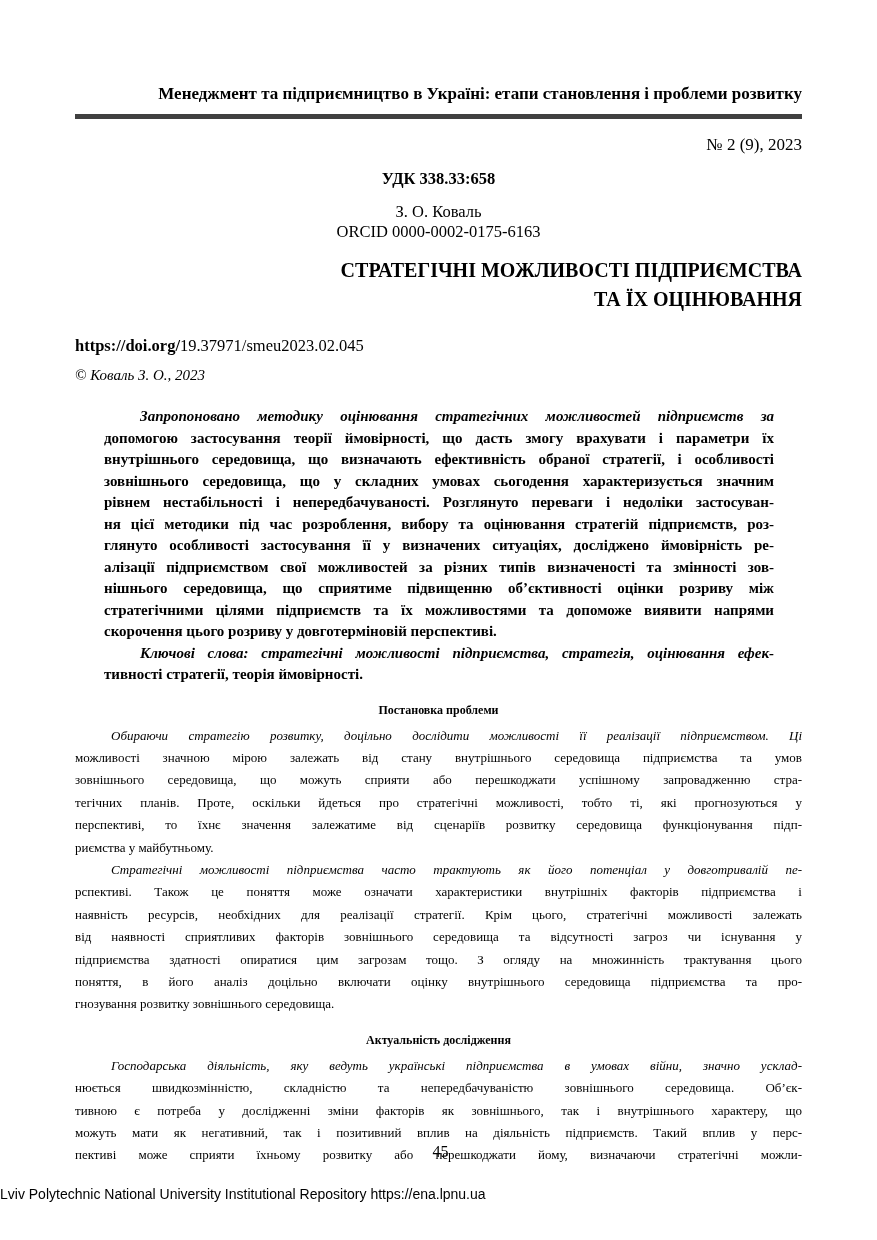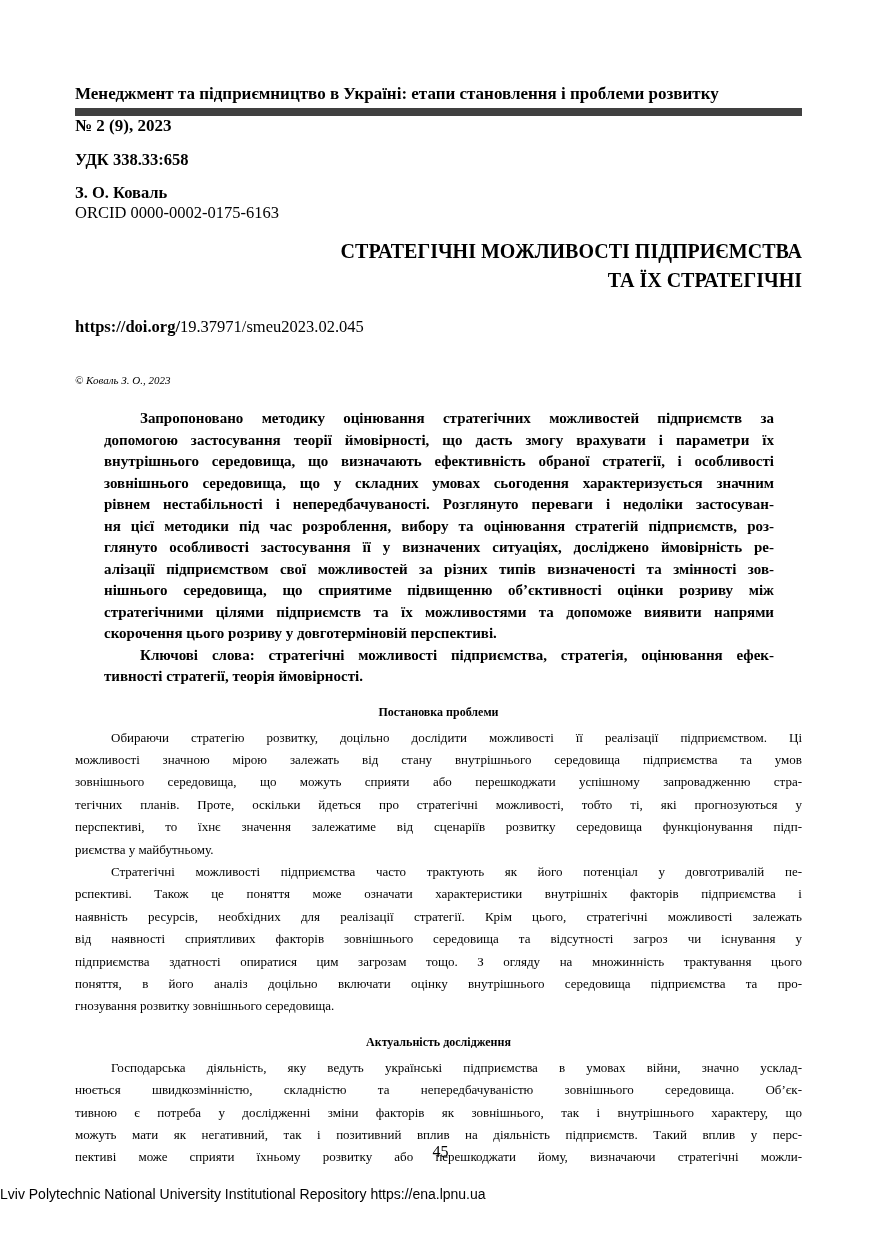--- a/index.html
+++ b/index.html
@@ -2,38 +2,38 @@
 <html><head>
 <meta charset="utf-8">
 <style>
   html,body{margin:0;padding:0;background:#e8e8e8;}
   .page{
     width:877px;height:1240px;margin:0 auto;background:#ffffff;color:#000;
     position:relative;box-sizing:border-box;padding:84px 75px 0 75px;
     font-family:"Liberation Serif",serif;overflow:hidden;
   }
   .journal-title{
-    font-weight:bold;font-size:17px;line-height:20px;text-align:left;
-    padding-bottom:4px;border-bottom:8px solid #404040;
+    font-weight:bold;font-size:17px;line-height:20px;text-align:right;
+    padding-bottom:10px;border-bottom:5px solid #404040;
   }
-  .issue{font-weight:bold;font-size:17px;line-height:20px;margin-top:0;}
-  .meta{text-align:left;font-size:16.5px;line-height:18px;margin-top:15px;}
+  .issue{font-weight:normal;font-size:17px;line-height:20px;margin-top:16px;text-align:right;}
+  .meta{text-align:center;font-size:16.5px;line-height:18px;margin-top:15px;}
   .meta .udc{font-weight:bold;}
-  .meta .author{font-weight:bold;margin-top:15px;}
+  .meta .author{font-weight:normal;margin-top:15px;}
   .meta .orcid{margin-top:2px;}
   .meta .affil{margin-top:1px;}
   .title{text-align:right;font-weight:bold;font-size:20px;line-height:29px;margin-top:15px;}
   .doi{font-size:16.5px;margin-top:22px;}
   .doi .b{font-weight:bold;}
-  .copyright{font-style:italic;font-size:11px;margin-top:37px;}
+  .copyright{font-style:italic;font-size:15px;margin-top:11px;}
   .abstract{margin:22px 28px 0 29px;font-weight:bold;font-size:15px;line-height:21.5px;}
   .body-par{font-size:13px;line-height:22.4px;}
   .line{text-align:justify;text-align-last:justify;}
   .line.end{text-align-last:left;}
-  .line.first{text-indent:36px;}
+  .line.first{text-indent:36px;font-style:italic;}
   .sec-heading{
     text-align:center;font-weight:bold;font-size:12px;line-height:22px;
     margin-top:13px;margin-bottom:4px;
   }
   .page-number{position:absolute;left:4px;right:0;top:1143px;text-align:center;font-size:16px;}
   .repository{
     position:absolute;left:0;right:0;top:1186px;text-align:left;
     font-size:14px;font-family:"Liberation Sans",sans-serif;
   }
 </style>
@@ -46,21 +46,21 @@
   <div class="issue">№ 2 (9), 2023</div>
 
   <div class="meta">
     <div class="udc">УДК 338.33:658</div>
     <div class="author">З. О. Коваль</div>
     <div class="orcid">ORCID 0000-0002-0175-6163</div>
   </div>
 
   <div class="title">
     <div>СТРАТЕГІЧНІ МОЖЛИВОСТІ ПІДПРИЄМСТВА</div>
-    <div>ТА ЇХ СТРАТЕГІЧНІ</div>
+    <div>ТА ЇХ ОЦІНЮВАННЯ</div>
   </div>
 
   <div class="doi"><span class="b">https://doi.org/</span><span>19.37971/smeu2023.02.045</span></div>
 
   <div class="copyright">© Коваль З. О., 2023</div>
 
   <div class="abstract">
     <div>
         <div class="line first">Запропоновано методику оцінювання стратегічних можливостей підприємств за</div>
         <div class="line">допомогою застосування теорії ймовірності, що дасть змогу врахувати і параметри їх</div>

